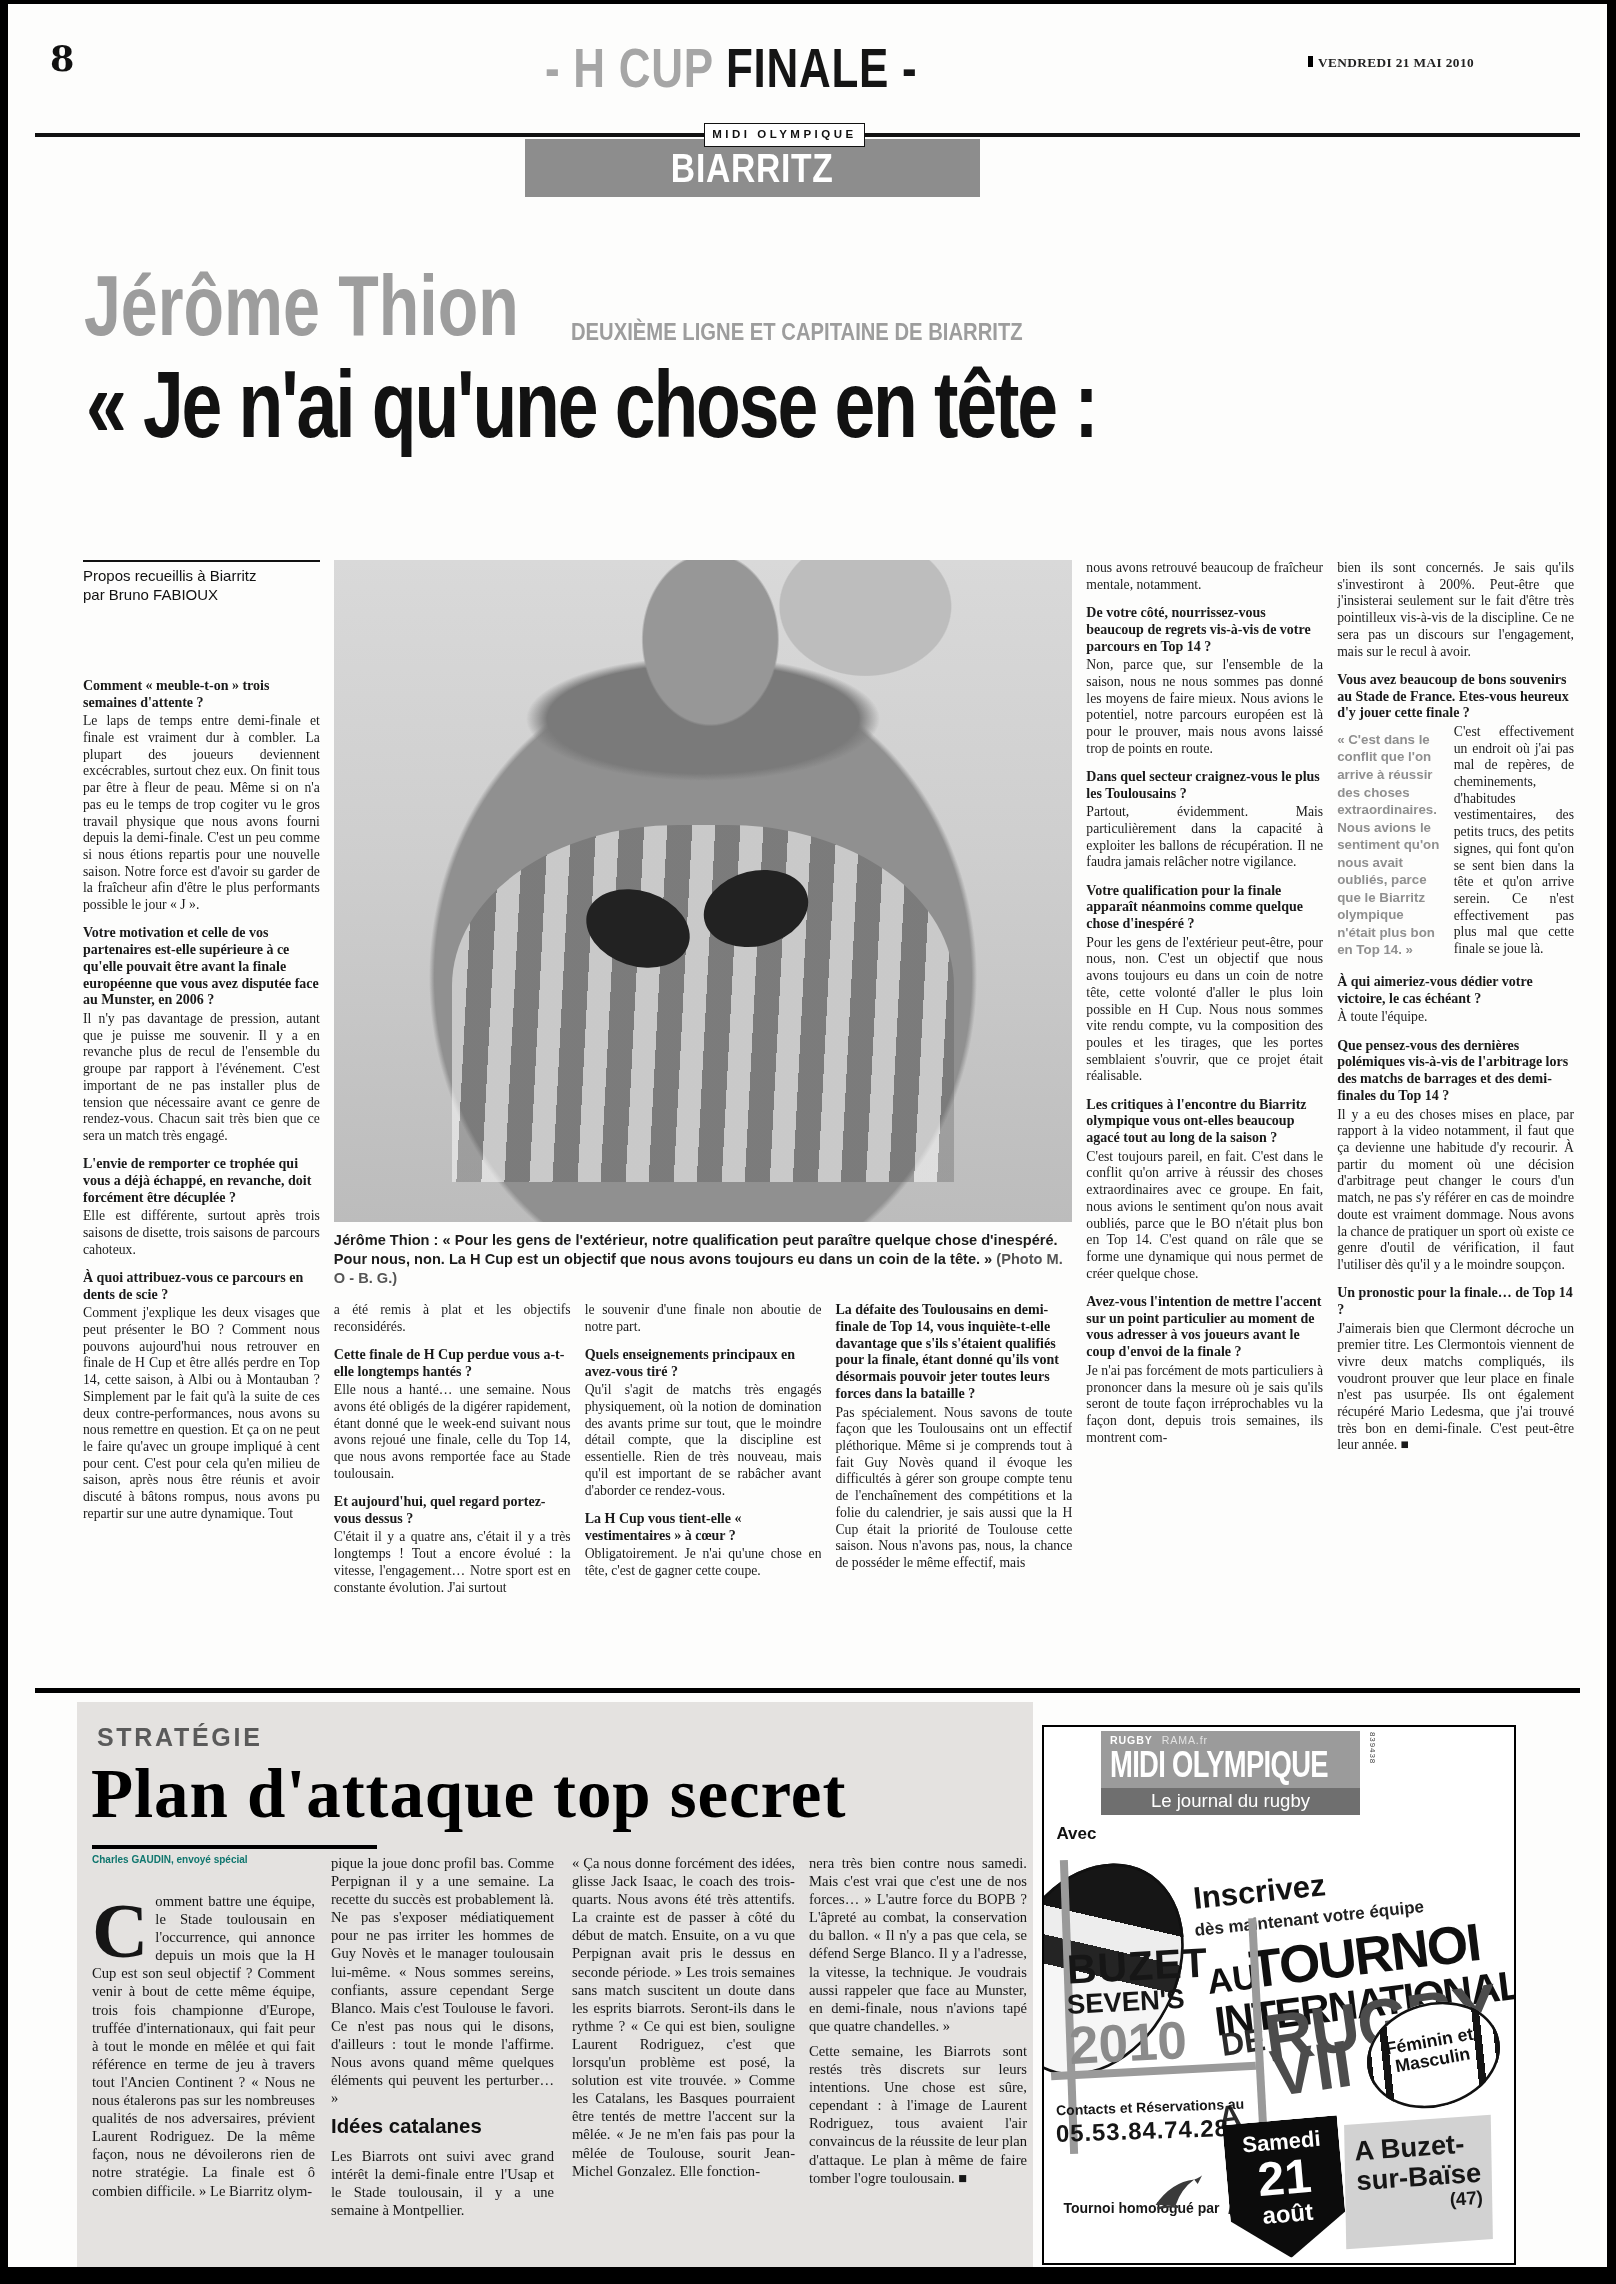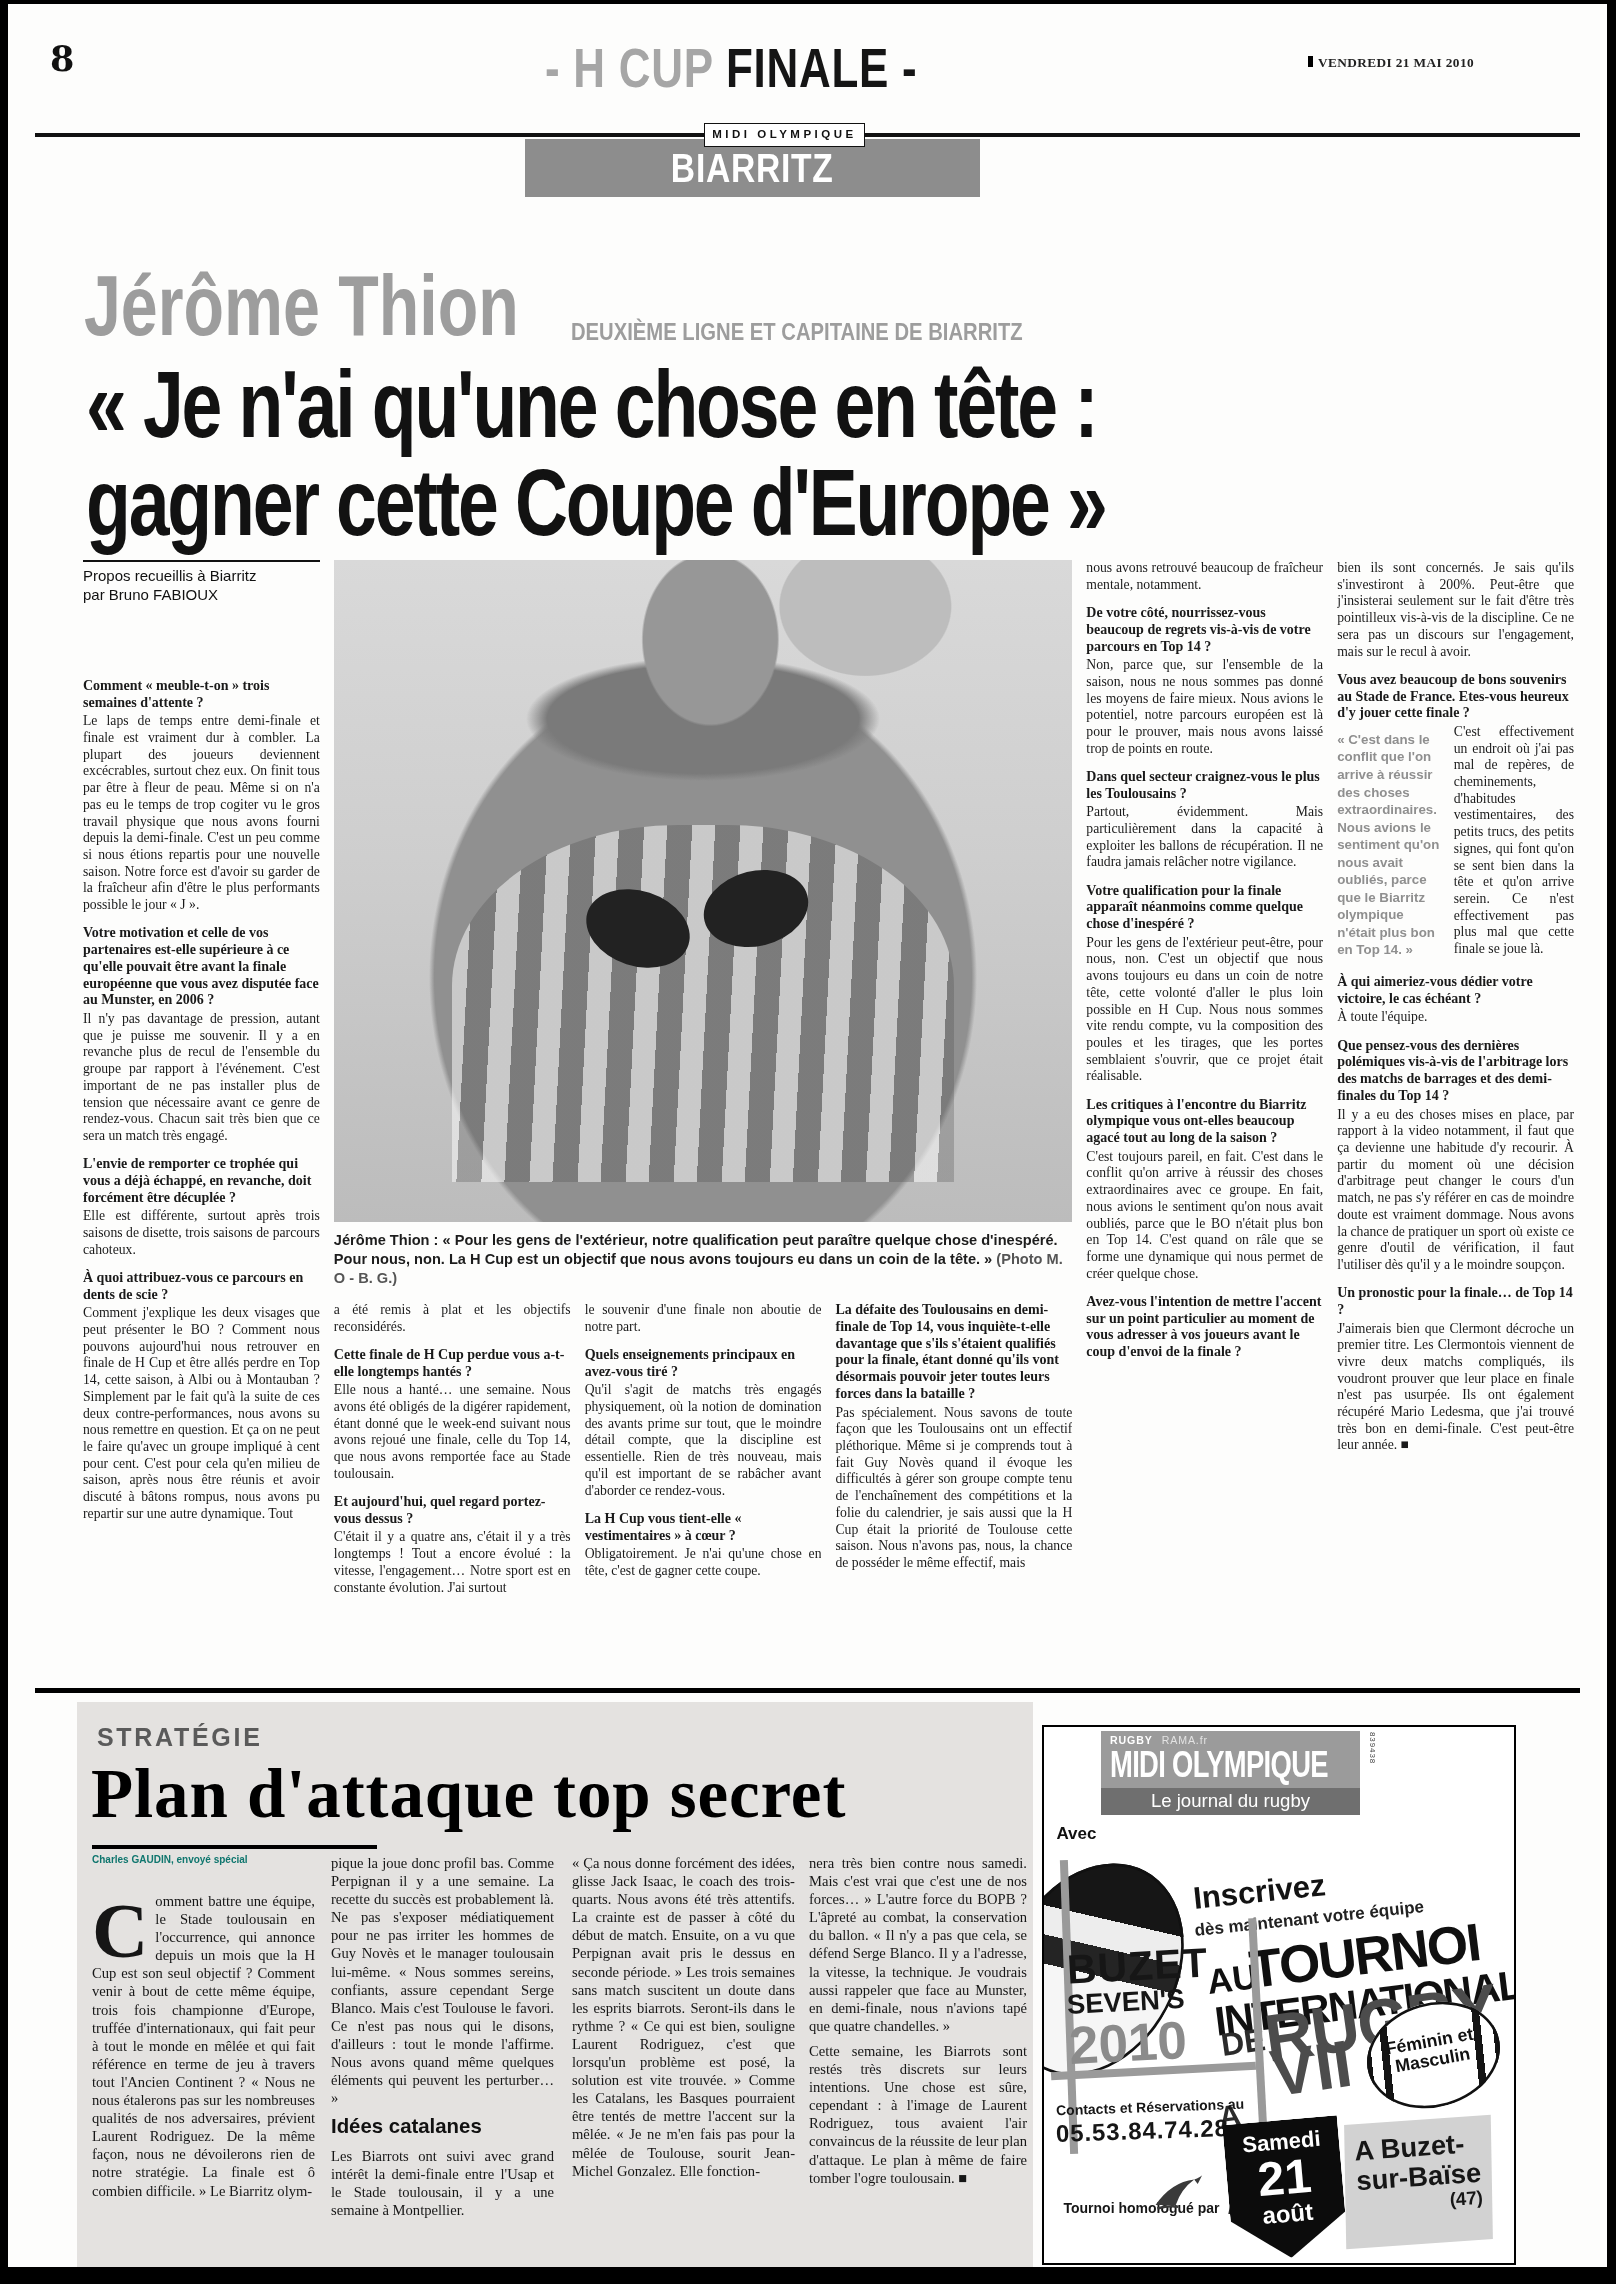--- a/index.html
+++ b/index.html
@@ -162,21 +162,20 @@
     <span class="bar"></span><span>VENDREDI 21 MAI 2010</span>
   </div>
   <div class="hrule"></div>
   <div class="midibox">MIDI OLYMPIQUE</div>
   <div class="biarritzbox"><span>BIARRITZ</span></div>
 
   <div class="thion"><span class="cond">Jérôme Thion</span></div>
   <div class="role"><span class="cond">DEUXIÈME LIGNE ET CAPITAINE DE BIARRITZ</span></div>
   <div class="bigquote">
     <div><span class="cond">« Je n'ai qu'une chose en tête :</span></div>
-    <div><span class="cond">gagner cette Coupe d'Europe »</span></div>
   </div>
 
   <div class="ivgrid">
 
     <div class="ivcol c1">
       <div class="byline-box">
         <p>Propos recueillis à Biarritz</p>
         <p>par Bruno FABIOUX</p>
       </div>
       <p class="q">Comment « meuble-t-on » trois semaines d'attente ?</p>
@@ -226,20 +225,21 @@
       <p class="a">nous avons retrouvé beaucoup de fraîcheur mentale, notamment.</p>
       <p class="q">De votre côté, nourrissez-vous beaucoup de regrets vis-à-vis de votre parcours en Top 14 ?</p>
       <p class="a">Non, parce que, sur l'ensemble de la saison, nous ne nous sommes pas donné les moyens de faire mieux. Nous avions le potentiel, notre parcours européen est là pour le prouver, mais nous avons laissé trop de points en route.</p>
       <p class="q">Dans quel secteur craignez-vous le plus les Toulousains ?</p>
       <p class="a">Partout, évidemment. Mais particulièrement dans la capacité à exploiter les ballons de récupération. Il ne faudra jamais relâcher notre vigilance.</p>
       <p class="q">Votre qualification pour la finale apparaît néanmoins comme quelque chose d'inespéré ?</p>
       <p class="a">Pour les gens de l'extérieur peut-être, pour nous, non. C'est un objectif que nous avons toujours eu dans un coin de notre tête, cette volonté d'aller le plus loin possible en H Cup. Nous nous sommes vite rendu compte, vu la composition des poules et les tirages, que les portes semblaient s'ouvrir, que ce projet était réalisable.</p>
       <p class="q">Les critiques à l'encontre du Biarritz olympique vous ont-elles beaucoup agacé tout au long de la saison ?</p>
       <p class="a">C'est toujours pareil, en fait. C'est dans le conflit qu'on arrive à réussir des choses extraordinaires avec ce groupe. En fait, nous avions le sentiment qu'on nous avait oubliés, parce que le BO n'était plus bon en Top 14. C'est quand on râle que se forme une dynamique qui nous permet de créer quelque chose.</p>
       <p class="q">Avez-vous l'intention de mettre l'accent sur un point particulier au moment de vous adresser à vos joueurs avant le coup d'envoi de la finale ?</p>
+      <p class="a">Je n'ai pas forcément de mots particuliers à prononcer dans la mesure où je sais qu'ils seront de toute façon irréprochables vu la façon dont, depuis trois semaines, ils montrent com-</p>
     </div>
 
     <div class="ivcol c6">
       <p class="a">bien ils sont concernés. Je sais qu'ils s'investiront à 200%. Peut-être que j'insisterai seulement sur le fait d'être très pointilleux vis-à-vis de la discipline. Ce ne sera pas un discours sur l'engagement, mais sur le recul à avoir.</p>
       <p class="q">Vous avez beaucoup de bons souvenirs au Stade de France. Etes-vous heureux d'y jouer cette finale ?</p>
       <p class="a cf">
         <span class="pq">« C'est dans le conflit que l'on arrive à réussir des choses extraordinaires. Nous avions le sentiment qu'on nous avait oubliés, parce que le Biarritz olympique n'était plus bon en Top 14. »</span>
         <span>C'est effectivement un endroit où j'ai pas mal de repères, de cheminements, d'habitudes vestimentaires, des petits trucs, des petits signes, qui font qu'on se sent bien dans la tête et qu'on arrive serein. Ce n'est effectivement pas plus mal que cette finale se joue là.</span>
       </p>
       <p class="q">À qui aimeriez-vous dédier votre victoire, le cas échéant ?</p>

